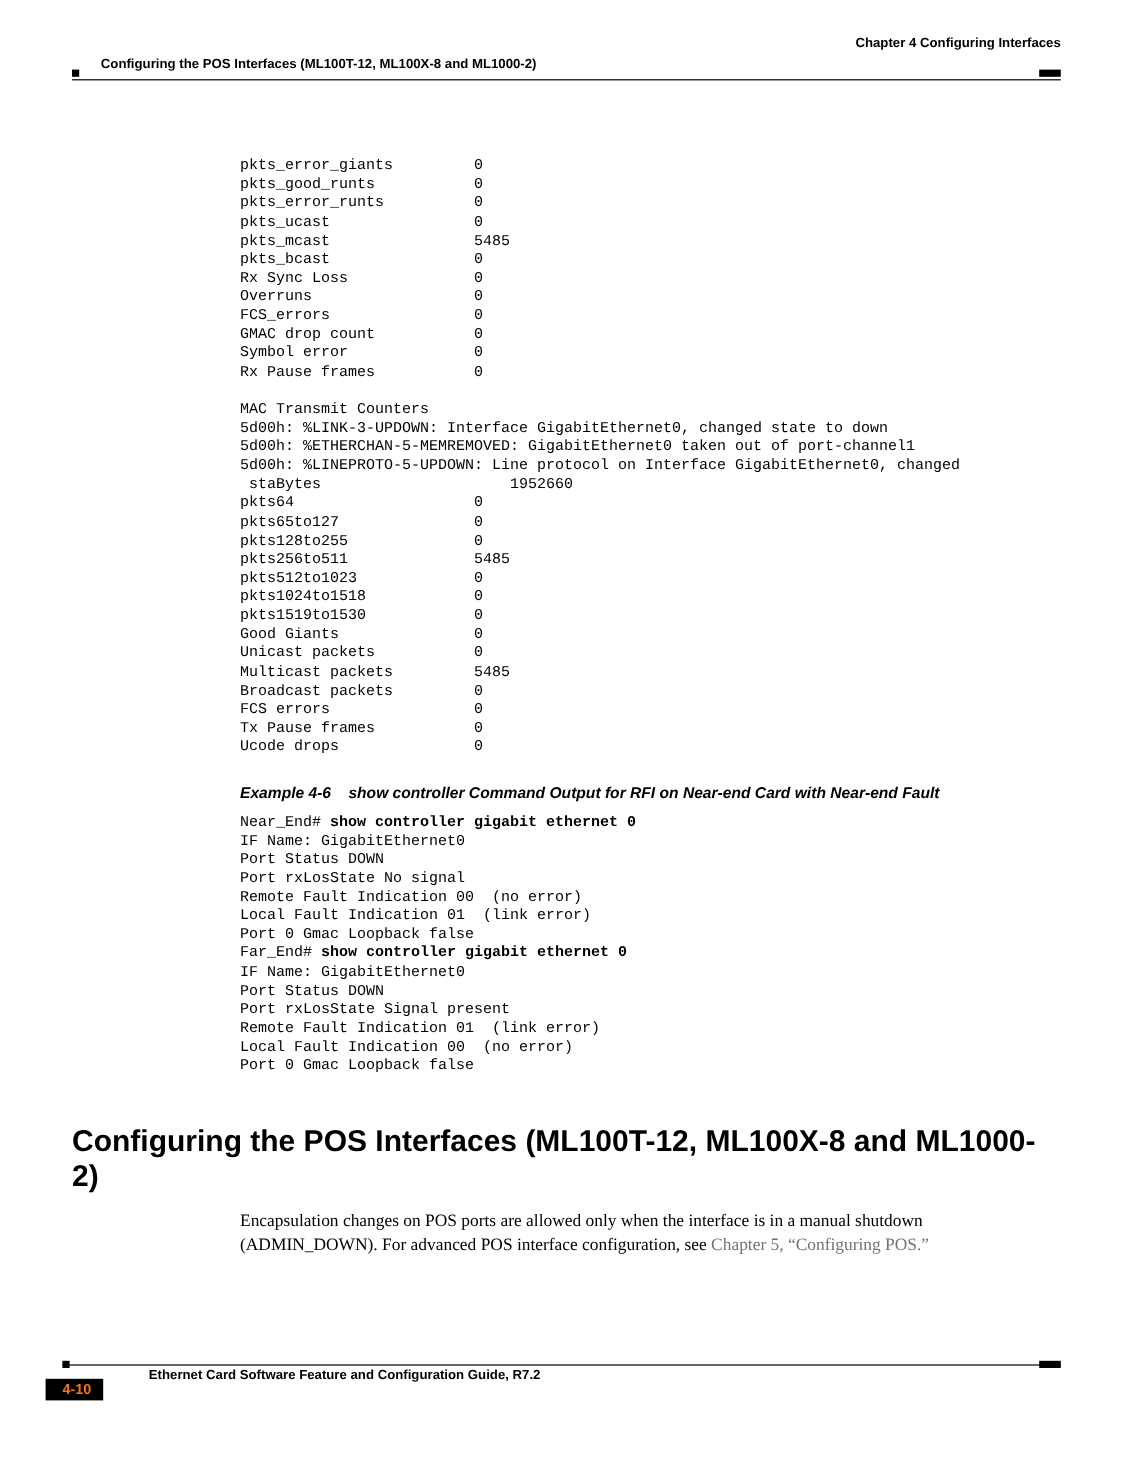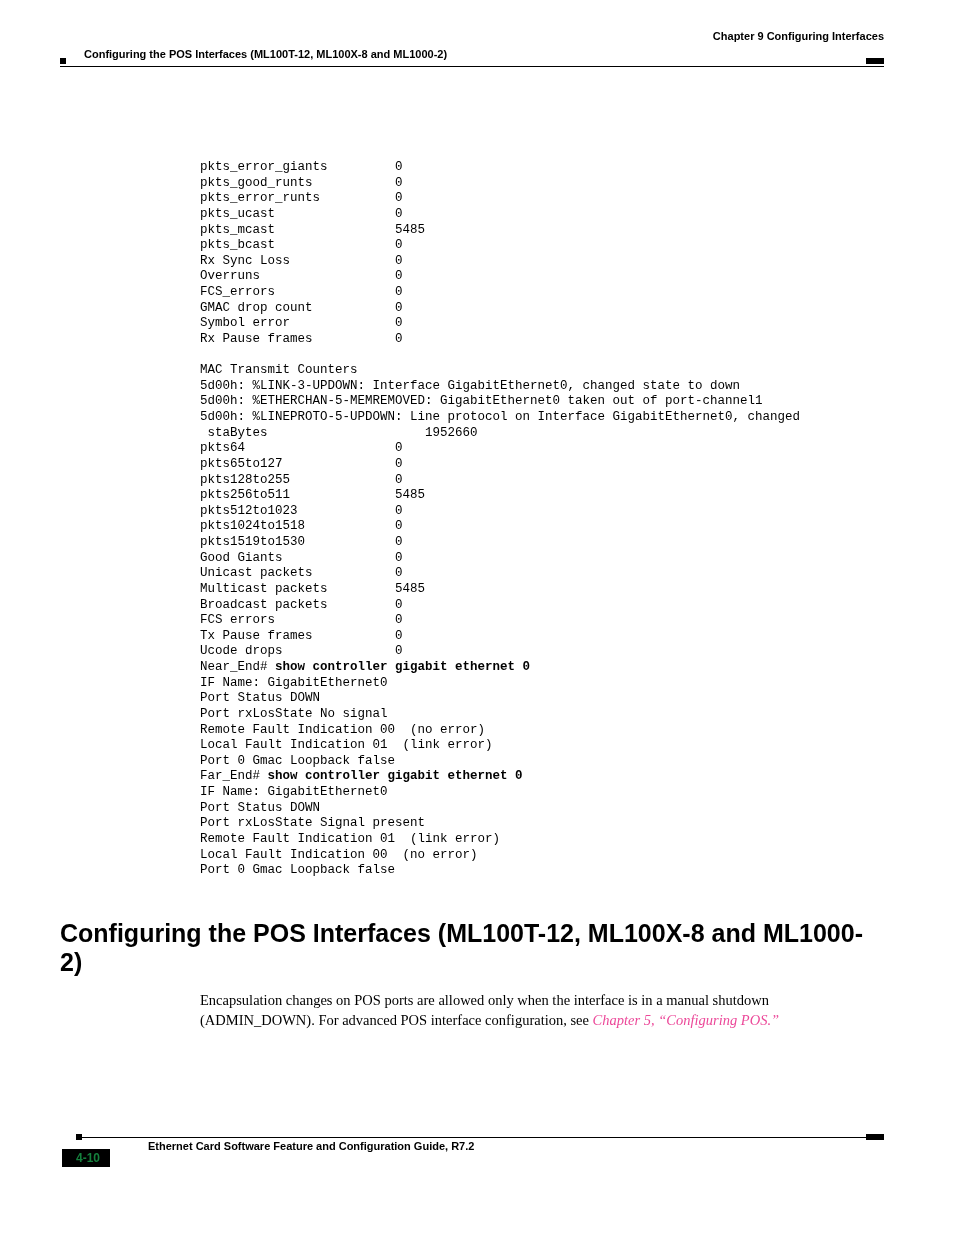--- a/index.html
+++ b/index.html
@@ -53,21 +53,21 @@
   .hdr-marker-l {
     position: absolute;
     left: 0;
     top: 28px;
     width: 6px;
     height: 6px;
     background: #000;
   }
   .content {
     margin-left: 140px;
-    margin-top: 93px;
+    margin-top: 64px;
   }
   pre.code {
     font-family: "Courier New", Courier, monospace;
     font-size: 12.5px;
     line-height: 1.25;
     white-space: pre;
     margin: 0;
   }
   .example-title {
     font-family: Arial, Helvetica, sans-serif;
@@ -92,26 +92,25 @@
   .section-wrap {
     margin-left: 0;
   }
   .body-para {
     font-family: "Times New Roman", Times, serif;
     font-size: 14.5px;
     line-height: 1.35;
     margin-left: 140px;
   }
   .xref {
-    color: #ec4899;
-    font-style: italic;
+    color: #737373;
   }
   .footer {
     position: absolute;
-    left: 76px;
+    left: 52px;
     right: 70px;
     bottom: 28px;
   }
   .footer-rule {
     border: none;
     border-top: 1px solid #000;
     margin: 0;
   }
   .footer-title {
     font-family: Arial, Helvetica, sans-serif;
@@ -134,34 +133,34 @@
     top: -3px;
     width: 18px;
     height: 6px;
     background: #000;
   }
   .page-num-box {
     position: absolute;
     left: -14px;
     top: 12px;
     background: #000;
-    color: #15803d;
+    color: #f97316;
     font-family: Arial, Helvetica, sans-serif;
     font-weight: bold;
     font-size: 12px;
     padding: 2px 10px 2px 14px;
   }
 </style>
 </head>
 <body>
 
 <div class="page">
 
   <div class="running-hdr">
-    <span class="right">Chapter 9    Configuring Interfaces</span>
+    <span class="right">Chapter 4    Configuring Interfaces</span>
     <span class="left">Configuring the POS Interfaces (ML100T-12, ML100X-8 and ML1000-2)</span>
     <span class="hdr-marker-r"></span>
     <span class="hdr-marker-l"></span>
   </div>
   <hr class="hdr-rule">
 
   <div class="content">
     <pre class="code">pkts_error_giants         0
 pkts_good_runts           0
 pkts_error_runts          0
@@ -188,20 +187,23 @@
 pkts1024to1518            0
 pkts1519to1530            0
 Good Giants               0
 Unicast packets           0
 Multicast packets         5485
 Broadcast packets         0
 FCS errors                0
 Tx Pause frames           0
 Ucode drops               0</pre>
 
+    <div class="example-title">
+      <span>Example 4-6</span>&nbsp;&nbsp;&nbsp;&nbsp;<span>show controller Command Output for RFI on Near-end Card with Near-end Fault</span>
+    </div>
     <pre class="code"><span>Near_End# </span><span class="mono-bold">show controller gigabit ethernet 0</span>
 <span>IF Name: GigabitEthernet0
 Port Status DOWN
 Port rxLosState No signal
 Remote Fault Indication 00  (no error)
 Local Fault Indication 01  (link error)
 Port 0 Gmac Loopback false</span></pre>
 
     <pre class="code"><span>Far_End# </span><span class="mono-bold">show controller gigabit ethernet 0</span>
 <span>IF Name: GigabitEthernet0

